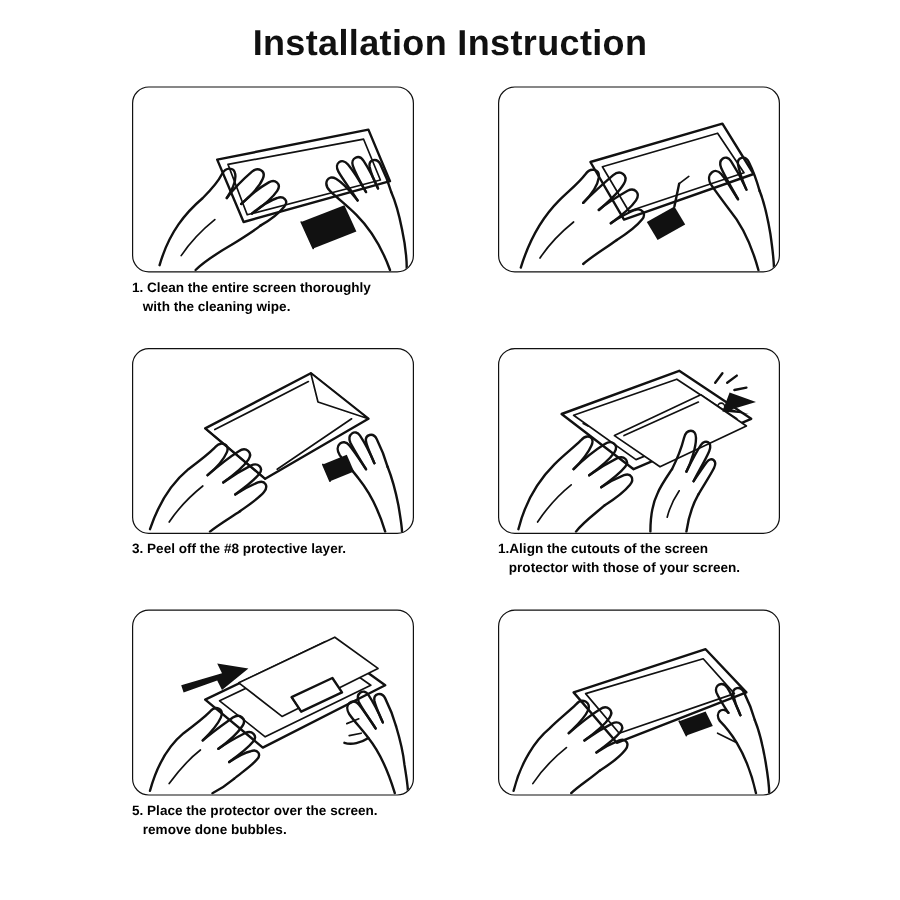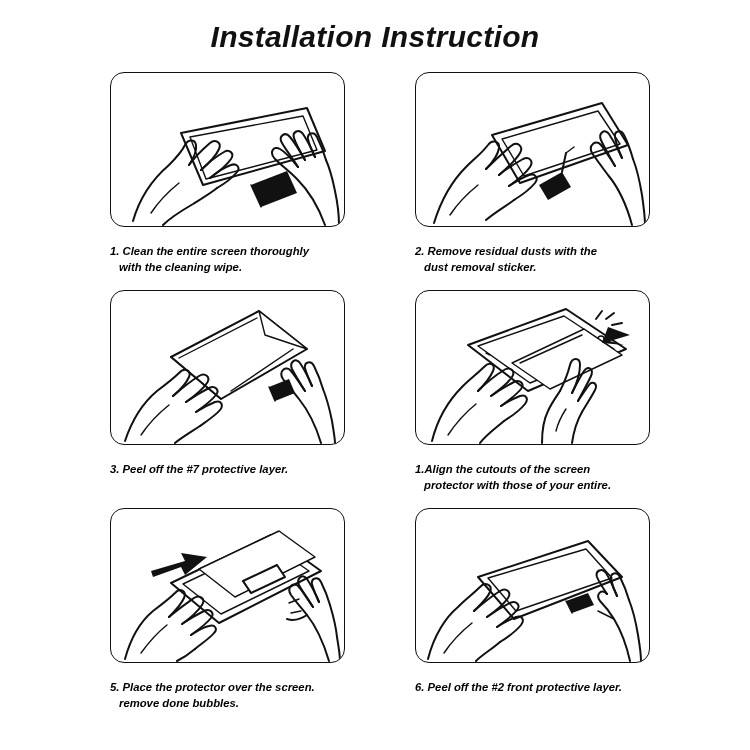--- a/index.html
+++ b/index.html
@@ -12,21 +12,20 @@
     background: #ffffff;
     font-family: "Liberation Sans", sans-serif;
     color: #000000;
     overflow: hidden;
   }
   .page {
     position: relative;
     width: 750px;
     height: 750px;
     box-sizing: border-box;
-    font-style: italic;
   }
   .title {
     text-align: center;
     font-size: 30px;
     font-weight: bold;
     letter-spacing: 0.3px;
     padding-top: 20px;
     color: #111;
   }
   .grid {
@@ -46,21 +45,21 @@
     position: relative;
     width: 235px;
     height: 155px;
     border: 1.6px solid #111;
     border-radius: 14px;
     box-sizing: border-box;
     overflow: hidden;
     background: #fff;
   }
   .caption {
-    margin-top: 17px;
+    margin-top: 6px;
     width: 245px;
     font-size: 11.3px;
     font-weight: bold;
     line-height: 1.38;
     color: #000;
   }
   .caption .l2, .caption .l3 {
     display: block;
     padding-left: 9px;
   }
@@ -140,24 +139,20 @@
             <path class="ink" d="M199 93 C194 84 188 74 185 67 C182 60 189 55 193 61 C197 67 203 78 206 85"></path>
             <path class="ink" d="M206 85 C203 78 200 70 199 64 C198 58 205 56 208 62 C211 68 215 79 217 86"></path>
             <path class="ink" d="M217 86 C221 96 224 110 226 122 C228 136 229 146 229 152"></path>
           </g>
 
           <path class="solid" d="M123 112 L146 99 L155 114 L132 127 Z"></path>
           <path class="ink" d="M146 99 L150 80"></path>
           <path class="ink-thin" d="M150 80 L158 74"></path>
         </svg>
       </div>
-      <div class="caption">
-        <span class="l1">2. Remove residual dusts with the</span>
-        <span class="l2">dust removal sticker.</span>
-      </div>
     </div>
 
     <div class="cell c3">
       <div class="panel">
         <svg width="235" height="155" viewBox="0 0 235 155">
 
           <g>
             <path class="white" d="M60 66 L148 20 L196 58 L110 108 Z"></path>
             <path class="whitethin" d="M148 20 L196 58 L154 44 Z"></path>
             <path class="ink-thin" d="M68 67 L146 27"></path>
@@ -180,21 +175,21 @@
             <path class="ink" d="M194 100 C189 92 184 84 181 78 C178 71 185 66 189 72 C193 78 198 88 201 95"></path>
             <path class="ink" d="M201 95 C198 88 195 82 194 77 C193 71 200 69 203 75 C206 81 210 91 212 98"></path>
             <path class="ink" d="M212 98 C216 108 219 120 221 130 C223 142 224 149 224 152"></path>
           </g>
 
           <path class="solid" d="M158 96 L178 88 L184 102 L164 110 Z"></path>
           <path class="ink-thin" d="M164 110 L158 96"></path>
         </svg>
       </div>
       <div class="caption">
-        <span class="l1">3. Peel off the #7 protective layer.</span>
+        <span class="l1">3. Peel off the #8 protective layer.</span>
       </div>
     </div>
 
     <div class="cell c4">
       <div class="panel">
         <svg width="235" height="155" viewBox="0 0 235 155">
 
           <g>
             <path class="white" d="M52 54 L150 18 L210 58 L112 100 Z"></path>
             <path class="ink-thin" d="M62 55 L148 25 L198 58 L114 92 Z"></path>
@@ -226,21 +221,21 @@
             <path class="ink" d="M144 100 C148 92 152 82 154 74 C156 66 164 66 164 74 C164 82 160 94 156 102"></path>
             <path class="ink" d="M156 102 C160 94 164 86 168 80 C172 74 178 78 175 85 C172 92 166 102 162 110"></path>
             <path class="ink" d="M162 110 C166 104 170 98 173 94 C177 89 182 93 179 99 C176 105 170 114 166 121"></path>
             <path class="ink" d="M166 121 C162 128 158 138 156 152"></path>
             <path class="ink-thin" d="M140 140 C142 132 146 124 150 118"></path>
           </g>
         </svg>
       </div>
       <div class="caption">
         <span class="l1">1.Align the cutouts of the screen</span>
-        <span class="l2">protector with those of your entire.</span>
+        <span class="l2">protector with those of your screen.</span>
       </div>
     </div>
 
     <div class="cell c5">
       <div class="panel">
         <svg width="235" height="155" viewBox="0 0 235 155">
 
           <g>
             <path class="white" d="M60 74 L160 26 L210 62 L108 114 Z"></path>
             <path class="ink-thin" d="M72 75 L158 34 L198 62 L110 105 Z"></path>
@@ -306,18 +301,17 @@
           <g>
             <path class="ink" d="M214 152 C210 134 204 120 198 110 C193 102 188 96 184 92 C179 85 186 79 191 85"></path>
             <path class="ink" d="M191 85 C187 79 183 73 181 68 C179 62 186 58 190 64 C194 70 198 80 201 87"></path>
             <path class="ink" d="M201 87 C198 81 196 75 195 70 C194 64 201 62 204 68 C207 74 211 84 213 91"></path>
             <path class="ink" d="M213 91 C217 101 220 114 222 126 C224 138 225 148 225 152"></path>
             <path class="ink-thin" d="M198 110 L182 102"></path>
           </g>
         </svg>
       </div>
       <div class="caption">
-        <span class="l1">6. Peel off the #2 front protective layer.</span>
       </div>
     </div>
 
   </div>
 </div>
 
 </body></html>

